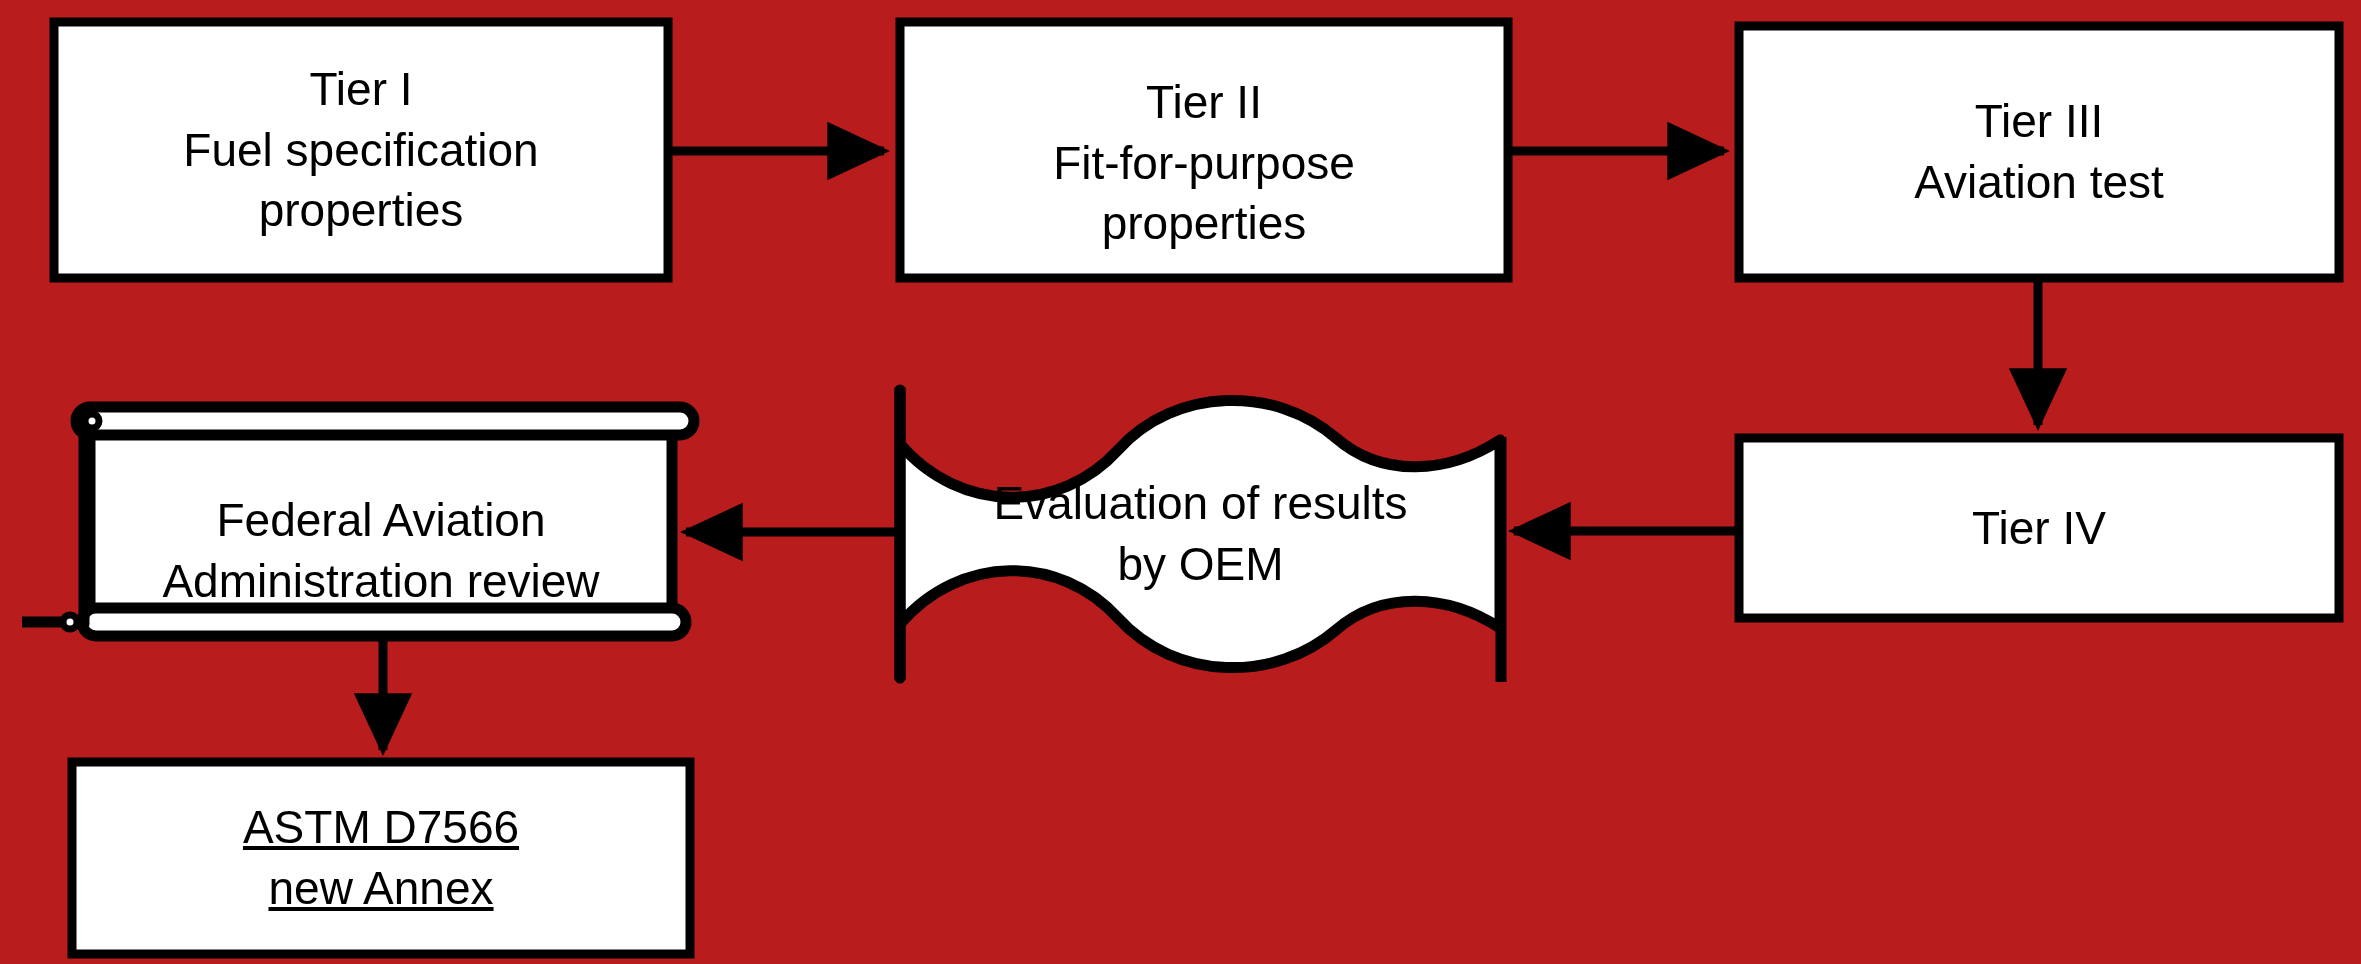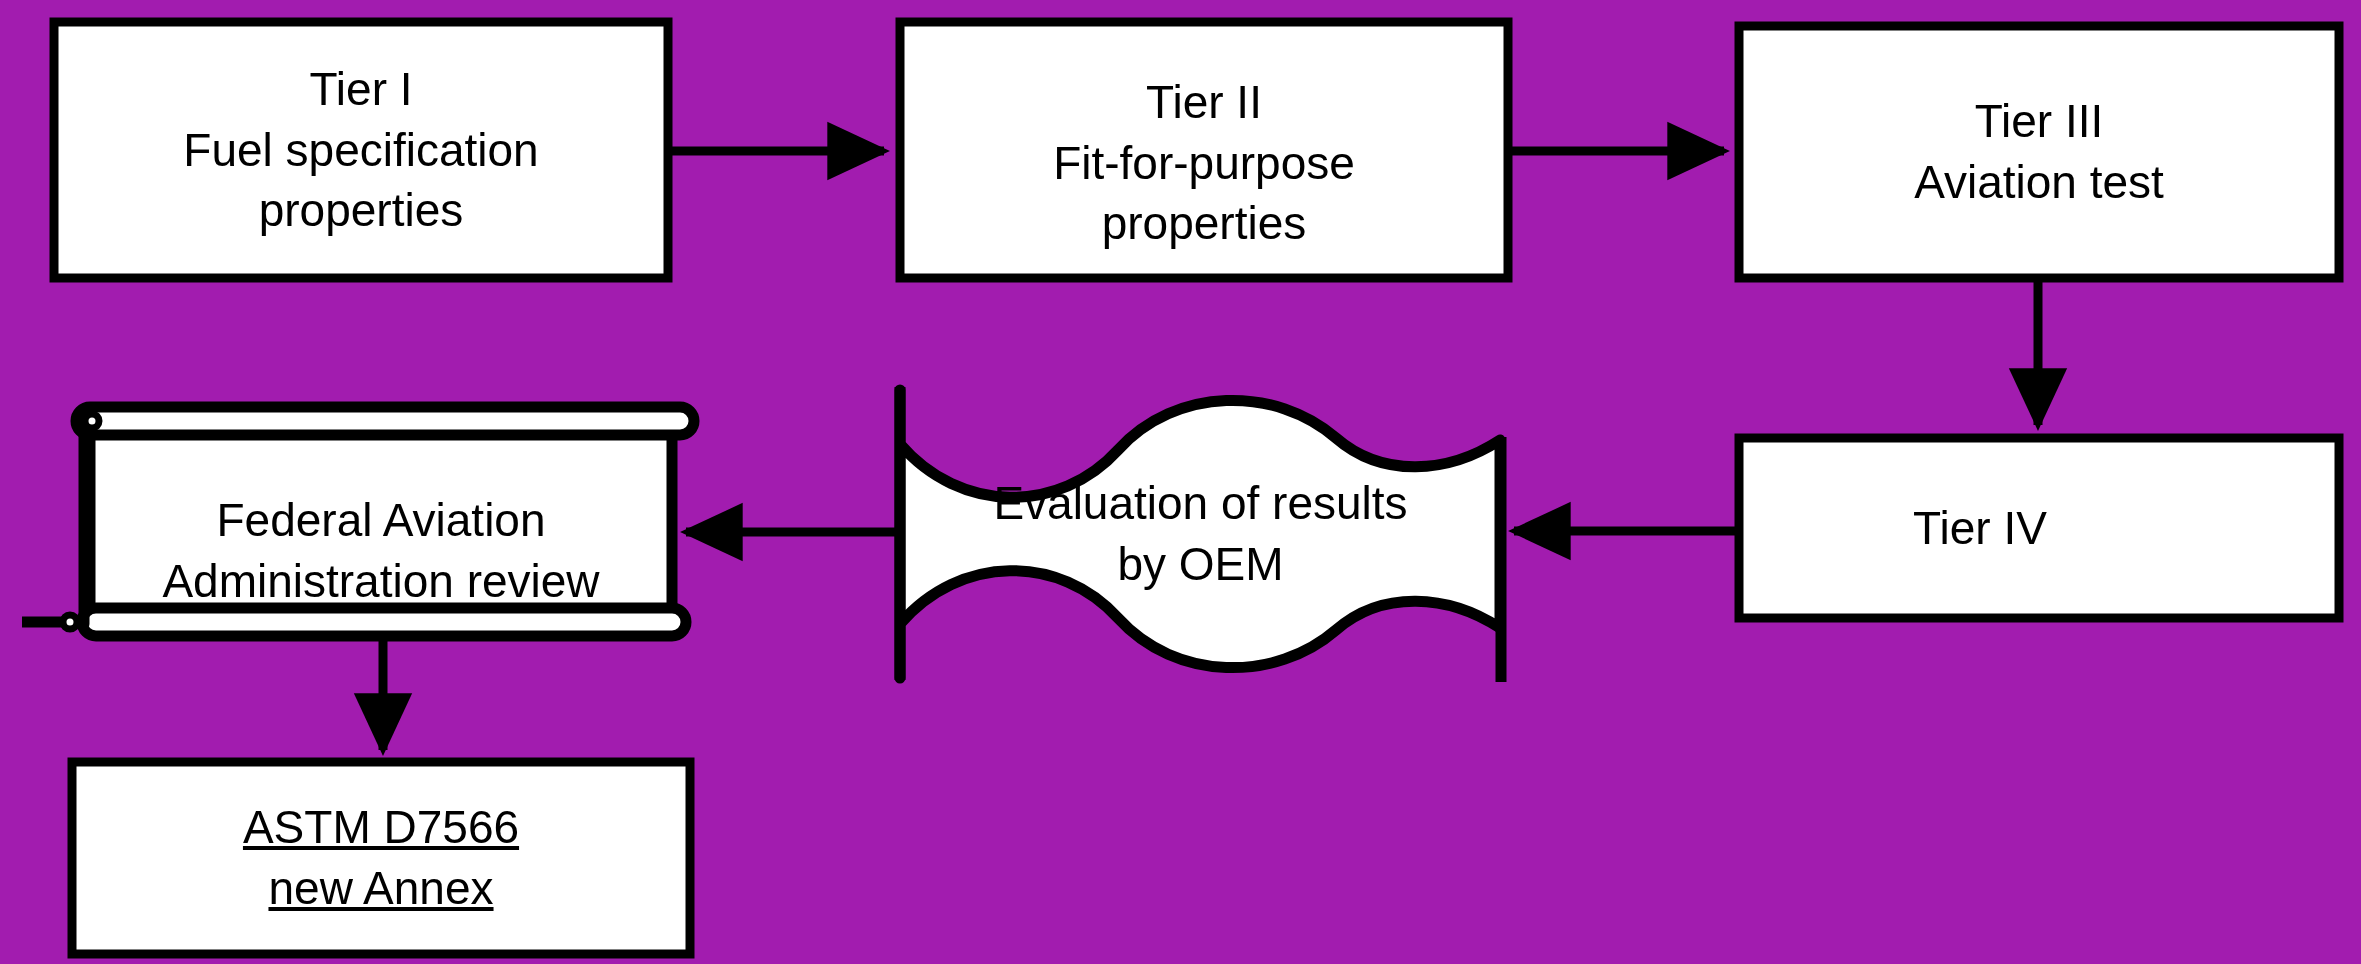--- a/index.html
+++ b/index.html
@@ -5,21 +5,21 @@
 <style>
   html, body {
     margin: 0;
     padding: 0;
     background: #ffffff;
   }
   #canvas {
     position: relative;
     width: 2361px;
     height: 964px;
-    background: #a21caf;
+    background: #b91c1c;
     overflow: hidden;
     font-family: "Liberation Sans", sans-serif;
   }
   #flow-svg {
     position: absolute;
     left: 0;
     top: 0;
     width: 2361px;
     height: 964px;
   }
@@ -129,21 +129,21 @@
     <span class="ln">Tier II</span>
     <span class="ln">Fit-for-purpose</span>
     <span class="ln">properties</span>
   </div>
 
   <div class="node-label" style="left:1739px; top:26px; width:600px; height:252px;">
     <span class="ln">Tier III</span>
     <span class="ln">Aviation test</span>
   </div>
 
-  <div class="node-label" style="left:1680px; top:438px; width:600px; height:180px;">
+  <div class="node-label" style="left:1739px; top:438px; width:600px; height:180px;">
     <span class="ln">Tier IV</span>
   </div>
 
   <div class="node-label" style="left:900px; top:400px; width:601px; height:268px;align-items:center;">
     <span class="ln">Evaluation of results</span>
     <span class="ln">by OEM</span>
   </div>
 
   <div class="node-label" style="left:90px; top:456px; width:582px; height:190px;">
     <span class="ln">Federal Aviation</span>

